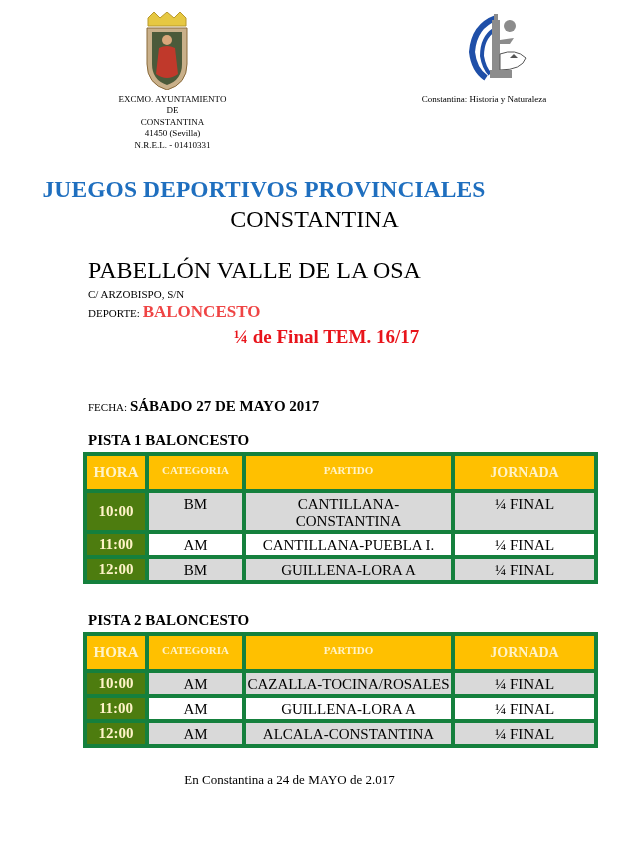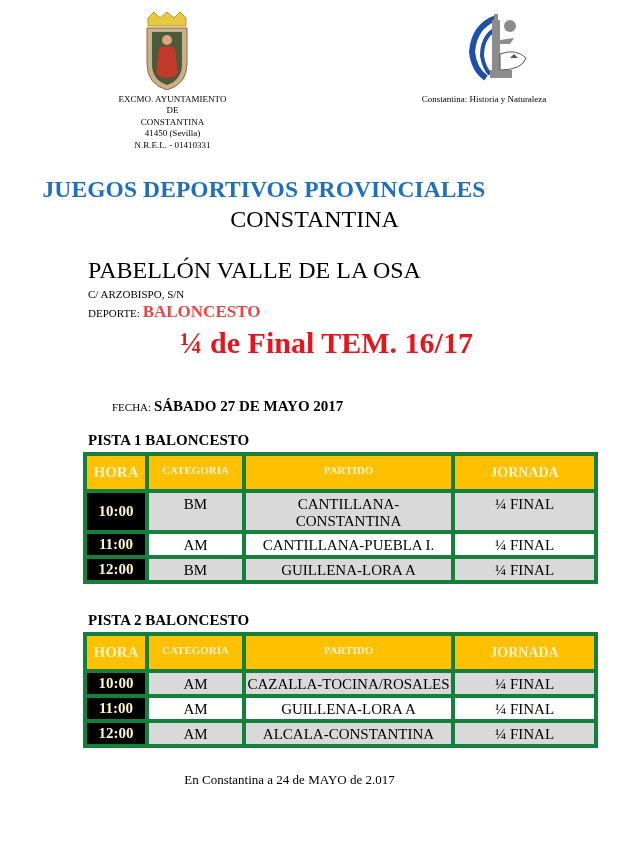--- a/index.html
+++ b/index.html
@@ -14,35 +14,35 @@
   .logo-right { left: 466px; top: 12px; width: 66px; height: 70px; }
   .right-caption { left: 404px; top: 94px; width: 160px; text-align: center; font-size: 9px; }
 
   .title-main { left: 0; top: 176px; width: 528px; text-align: center; color: #1f6fbf; font-weight: bold; font-size: 23.5px; letter-spacing: 0.1px; }
   .title-sub { left: 0; top: 206px; width: 629px; text-align: center; font-size: 24px; }
 
   .venue { left: 88px; top: 257px; font-size: 24px; }
   .address { left: 88px; top: 272px; font-size: 11px; margin-top: 16px; }
   .sport-line { left: 88px; top: 302px; font-size: 11px; }
   .sport-line .sport { color: #ef4444; font-weight: bold; font-size: 17px; }
-  .phase { left: 0; top: 326px; width: 629px; text-align: center; padding-left: 24px; box-sizing: border-box; color: #e8141b; font-weight: bold; font-size: 30px; }
+  .phase { left: 0; top: 326px; width: 629px; text-align: center; padding-left: 24px; box-sizing: border-box; color: #e8141b; font-weight: bold; font-size: 19px; }
 
-  .date-line { left: 88px; top: 398px; font-size: 11px; margin-left: 24px; }
+  .date-line { left: 88px; top: 398px; font-size: 11px; }
   .date-line .date { font-weight: bold; font-size: 15px; }
 
   .pista-title { left: 88px; font-weight: bold; font-size: 15px; }
 
   table.sched { position: absolute; left: 83px; width: 511px; border-collapse: collapse; table-layout: fixed; }
   table.sched td, table.sched th { border: 4px solid #15803d; padding: 0; text-align: center; vertical-align: top; }
   table.sched th { background: #ffc000; color: #fff3c8; font-weight: bold; height: 25px; }
   table.sched th.hora { font-size: 15px; vertical-align: middle; }
   table.sched th.small { font-size: 11px; padding-top: 8px; }
   table.sched th.jornada { font-size: 14px; vertical-align: middle; }
   table.sched td { height: 25px; font-size: 15px; padding-top: 3px; box-sizing: border-box; }
-  table.sched td.hora { background: #000000; color: #fff3c8; font-weight: bold; font-size: 15px; vertical-align: middle; padding-top: 0; }
+  table.sched td.hora { background: #4d7c0f; color: #fff3c8; font-weight: bold; font-size: 15px; vertical-align: middle; padding-top: 0; }
   table.sched tr.grey td:not(.hora) { background: #d9d9d9; }
   table.sched tr.white td:not(.hora) { background: #ffffff; }
 
   .footer { left: 0; top: 772px; width: 559px; text-align: center; font-size: 13px; padding-left: 20px; box-sizing: border-box; }
 </style>
 </head>
 <body>
 
 <div class="abs crest">
   <svg width="46" height="78" viewBox="0 0 46 78">

